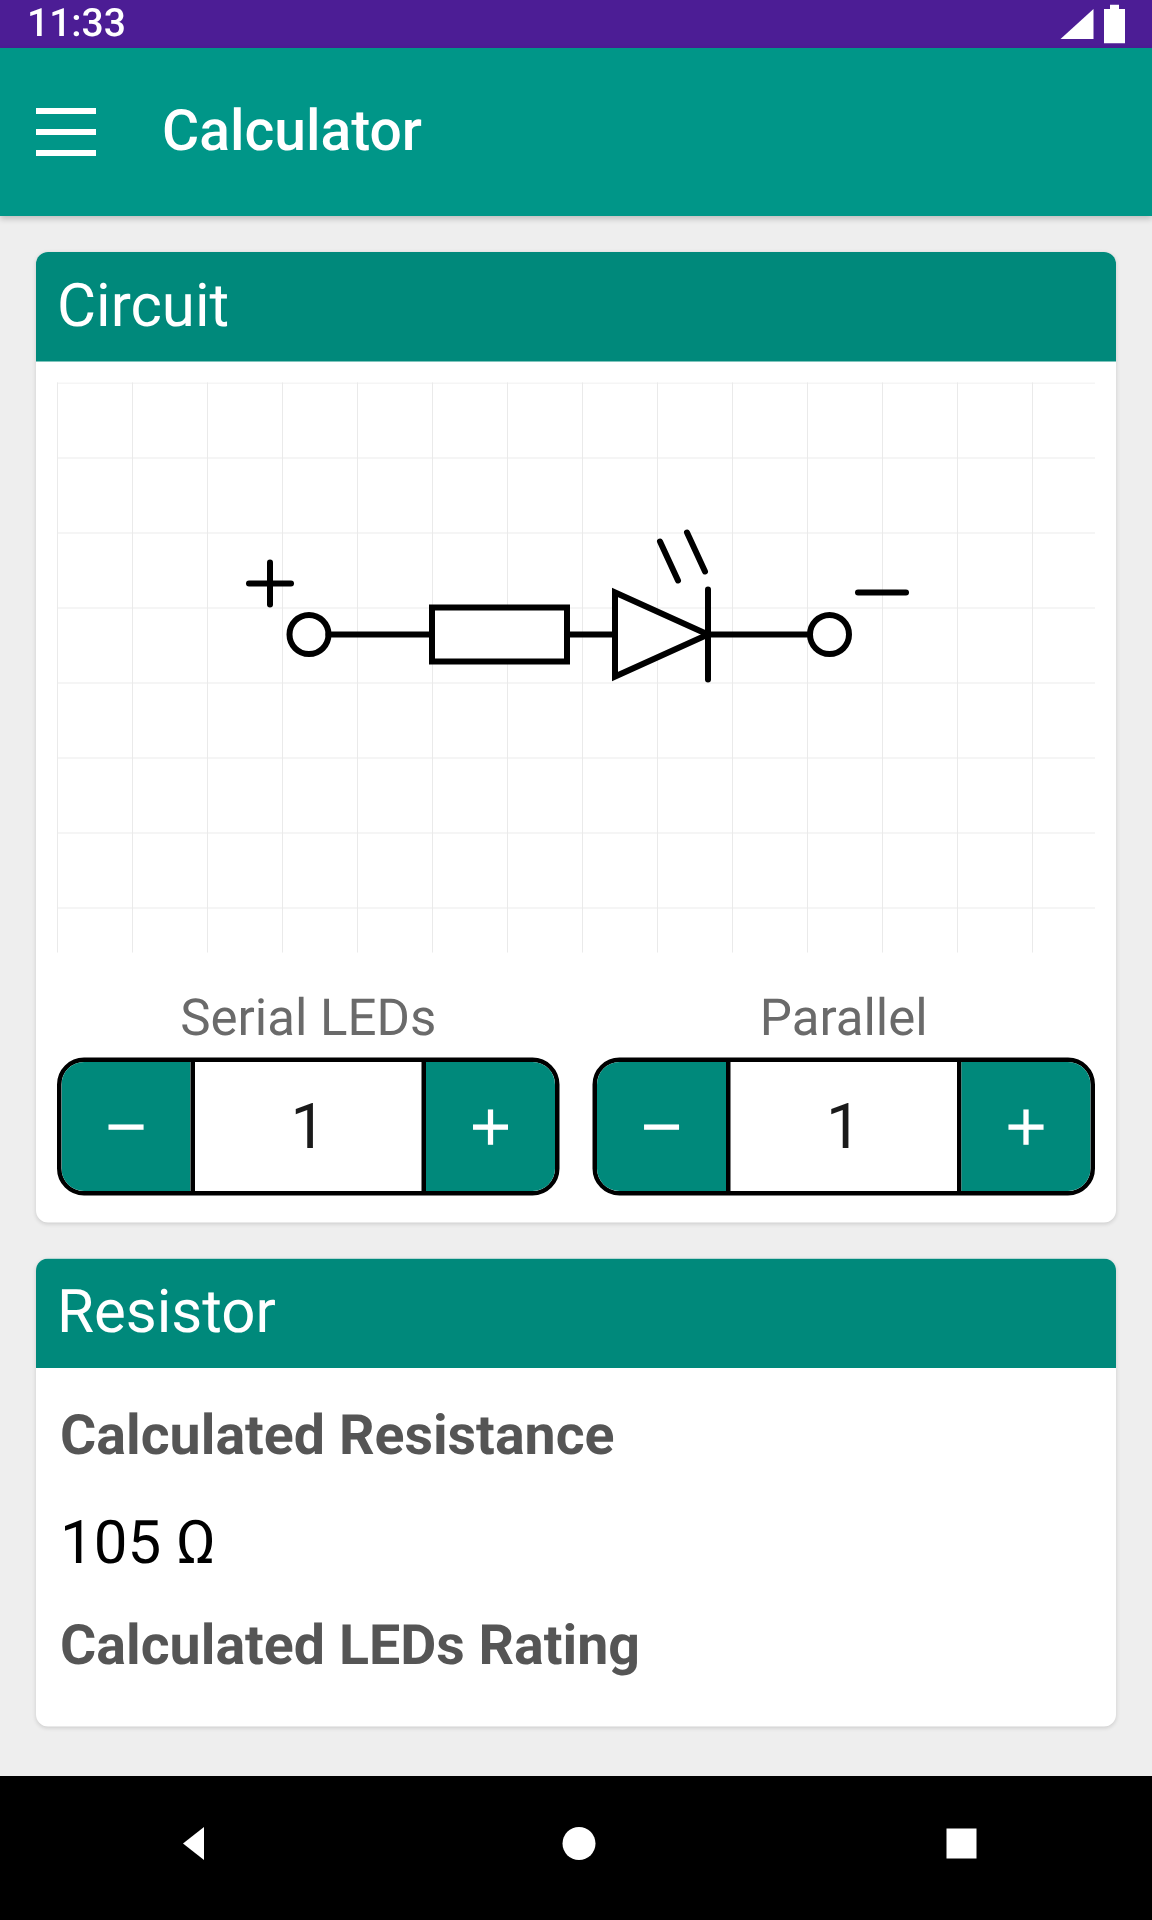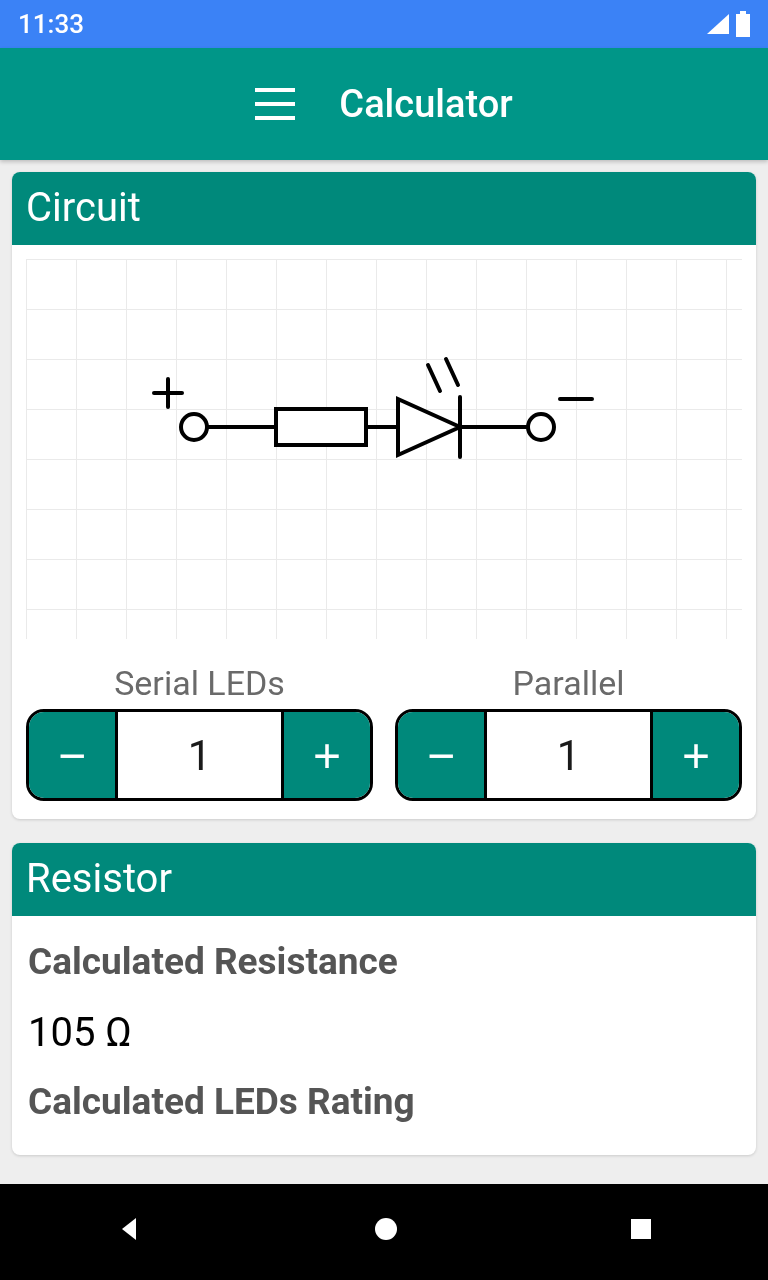--- a/index.html
+++ b/index.html
@@ -1,46 +1,45 @@
 <!DOCTYPE html>
 <html><head>
 <meta charset="utf-8">
 <style>
   * { box-sizing: border-box; margin: 0; padding: 0; }
   html, body { width: 768px; height: 1280px; font-family: Roboto, Arial, sans-serif; background: #eeeeee; overflow: hidden; }
   
   .status-bar {
-    height: 48px;
-    background: #3b82f6;
+    height: 32px;
+    background: #4c1d95;
     color: #fff;
     display: flex;
     align-items: center;
     justify-content: space-between;
     padding: 0 18px;
     font-size: 26px;
     font-weight: 500;
   }
   .status-right { display: flex; align-items: center; gap: 6px; }
   
   .app-bar {
     height: 112px;
     background: #009688;
     color: #fff;
     display: flex;
     align-items: center;
     padding: 0 24px;
     gap: 44px;
     box-shadow: 0 2px 4px rgba(0,0,0,0.2);
-    justify-content: center;
   }
   .app-bar .title { font-size: 38px; font-weight: 500; }
   .menu-icon { width: 40px; height: 32px; display: flex; flex-direction: column; justify-content: space-between; cursor: pointer; }
   .menu-icon span { display: block; height: 4px; background: #fff; }
   
-  .content { padding: 12px; }
+  .content { padding: 24px; }
   
   .card {
     background: #fff;
     border-radius: 8px;
     margin-bottom: 24px;
     box-shadow: 0 1px 3px rgba(0,0,0,0.15);
     overflow: hidden;
   }
   .card-header {
     background: #00897b;

